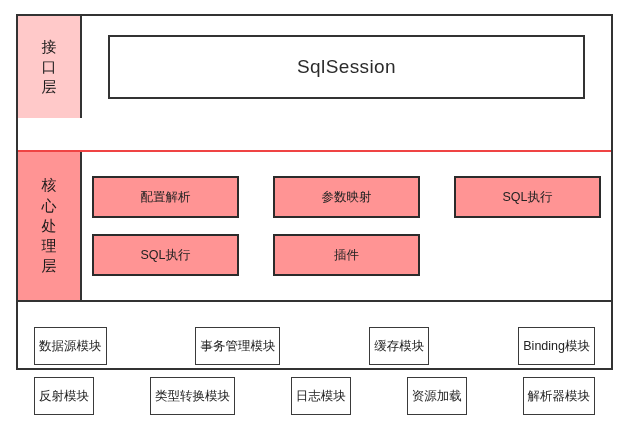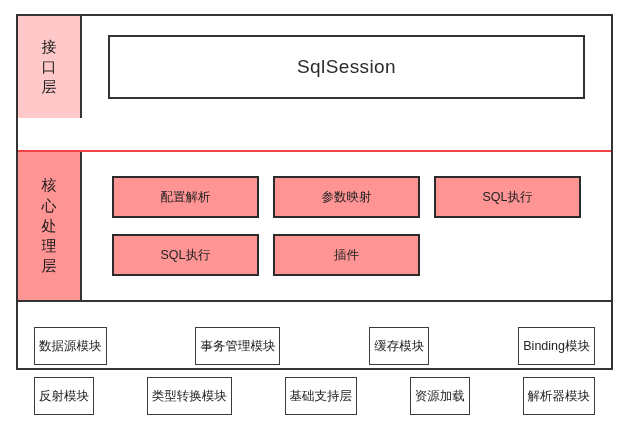--- a/index.html
+++ b/index.html
@@ -88,21 +88,21 @@
   }
 
   
   .core-rows {
     display: flex;
     flex-direction: column;
     gap: 16px;
   }
   .core-row {
     display: flex;
-    gap: 14px;
+    gap: 34px;
   }
   .core-box {
     width: 147px;
     height: 42px;
     background: #ff9494;
     border: 2px solid #2b2b2b;
     box-sizing: border-box;
     display: flex;
     align-items: center;
     justify-content: center;
@@ -201,21 +201,21 @@
           </div>
         </div>
         <div class="base-row">
           <div class="base-box">
             <span>反射模块</span>
           </div>
           <div class="base-box">
             <span>类型转换模块</span>
           </div>
           <div class="base-box">
-            <span>基础支持层</span>
+            <span>日志模块</span>
           </div>
           <div class="base-box">
             <span>资源加载</span>
           </div>
           <div class="base-box">
             <span>解析器模块</span>
           </div>
         </div>
       </div>
     </div>

